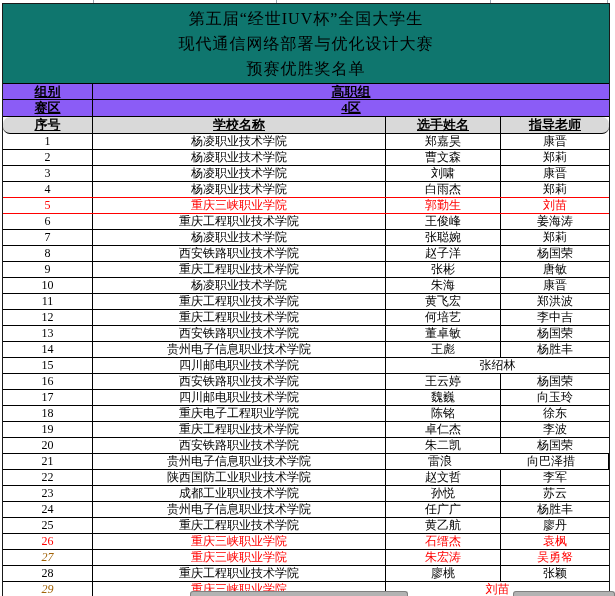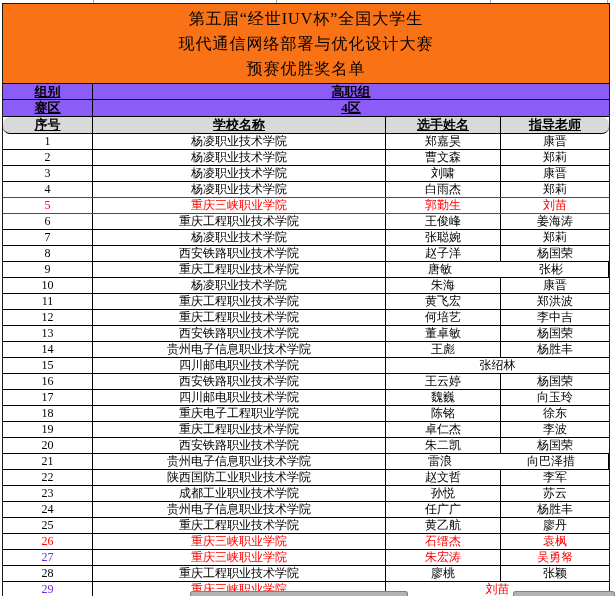--- a/index.html
+++ b/index.html
@@ -9,21 +9,21 @@
     position:relative; width:615px; height:596px; overflow:hidden; background:#fff;
   }
   
   .top-strip { position:absolute; left:0; top:0; width:615px; height:3px; background:#fff; }
   .top-tick { position:absolute; top:0; width:1px; height:3px; background:#9aa5b0; }
   #sheet {
     position:absolute; left:2px; top:3px; width:608px;
     border:1px solid #1a1a1a; border-bottom:none; background:#fff;
   }
   .title-block {
-    height:80px; background:#f97316; border-bottom:1px solid #000;
+    height:80px; background:#0f766e; border-bottom:1px solid #000;
     display:flex; flex-direction:column; justify-content:center; align-items:center;
     font-size:16px; line-height:25px; letter-spacing:1px;
   }
   .meta-row { display:flex; background:#8b5cf6; border-bottom:1px solid #000;
     font-weight:bold; font-size:13px; align-items:center; }
   .meta-row.r1 { height:16px; }
   .meta-row.r2 { height:17px; }
   .meta-label { width:90px; border-right:1px solid #000; text-align:center;
     text-decoration:underline; align-self:stretch; display:flex; align-items:center; justify-content:center; }
   .meta-value { flex:1; text-align:center; text-decoration:underline; }
@@ -35,21 +35,21 @@
   .tcell { text-align:center; overflow:hidden; white-space:nowrap;
     align-self:stretch; display:flex; align-items:center; justify-content:center; }
   .cell-no      { width:90px;  border-right:1px solid #000; }
   .cell-school  { width:293px; border-right:1px solid #000; }
   .cell-name    { width:115px; border-right:1px solid #000; }
   .cell-teacher { flex:1; }
   
   .red-full .tcell,
   .red-text .tcell { color:#FF0000; }
   .red-data .tcell { color:#FF0000; }
-  .red-data .cell-no { color:#6d28d9; }
+  .red-data .cell-no { color:#a16207;font-style:italic; }
   .red-full { border-bottom:1px solid #FF0000; }
   .before-red-full { border-bottom:1px solid #FF0000; }
   
   .bottom-blob { position:absolute; height:6px; top:591px;
     background:#b3b3b3; border:1px solid #808080; border-bottom:none;
     border-radius:3px 3px 0 0; }
 </style>
 </head>
 <body>
 
@@ -132,22 +132,22 @@
         </div>
         <div class="trow">
           <div class="tcell cell-no">8</div>
           <div class="tcell cell-school">西安铁路职业技术学院</div>
           <div class="tcell cell-name">赵子洋</div>
           <div class="tcell cell-teacher">杨国荣</div>
         </div>
         <div class="trow">
           <div class="tcell cell-no">9</div>
           <div class="tcell cell-school">重庆工程职业技术学院</div>
+          <div class="tcell cell-name">张彬</div>
           <div class="tcell cell-teacher">唐敏</div>
-          <div class="tcell cell-name">张彬</div>
         </div>
         <div class="trow">
           <div class="tcell cell-no">10</div>
           <div class="tcell cell-school">杨凌职业技术学院</div>
           <div class="tcell cell-name">朱海</div>
           <div class="tcell cell-teacher">康晋</div>
         </div>
         <div class="trow">
           <div class="tcell cell-no">11</div>
           <div class="tcell cell-school">重庆工程职业技术学院</div>

